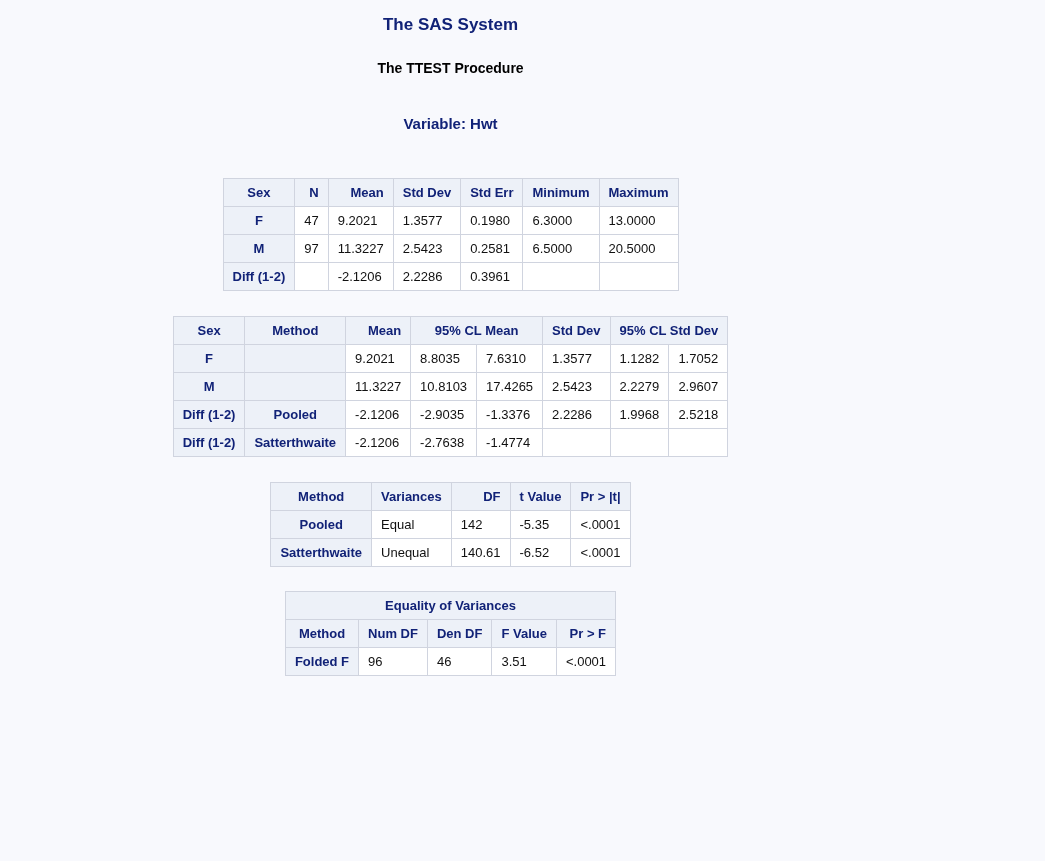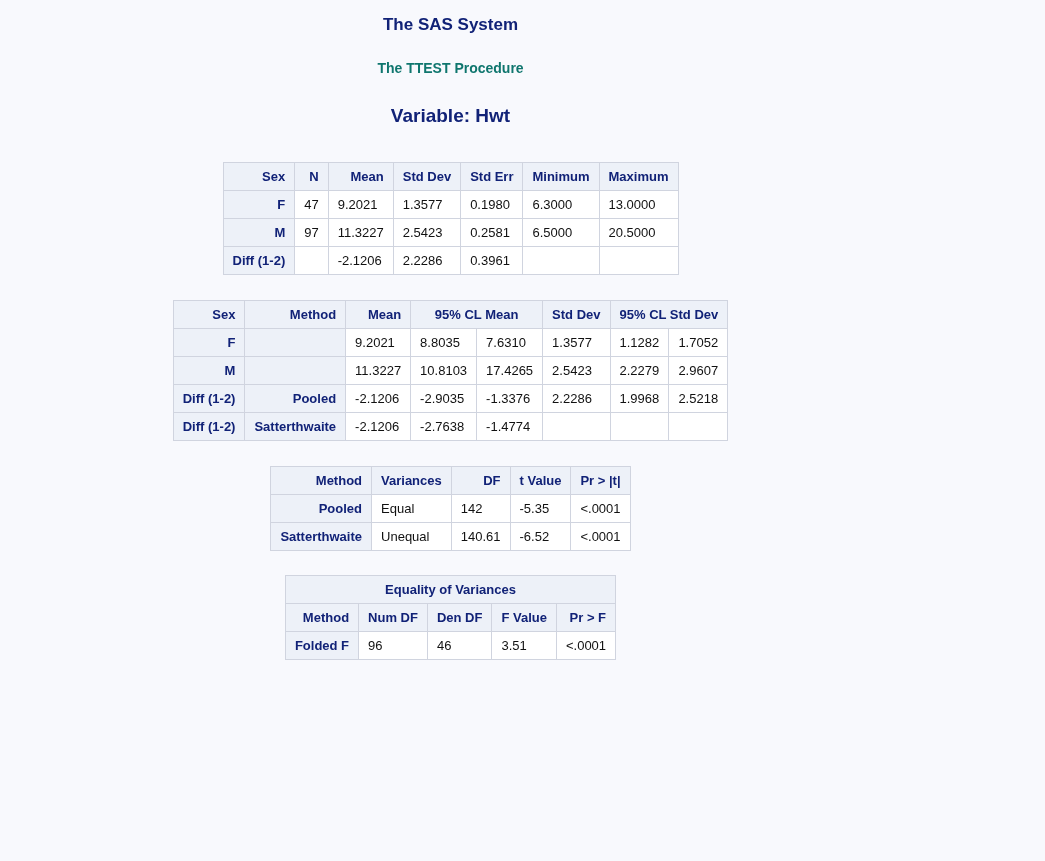--- a/index.html
+++ b/index.html
@@ -27,30 +27,30 @@
     font-size: 17px;
     font-weight: bold;
     color: #112277;
     margin: 0;
     padding: 4px 0 0 0;
     line-height: 22px;
   }
   .proc-title {
     font-size: 14px;
     font-weight: bold;
-    color: #0f766e;
+    color: #000000;
     margin: 0;
     padding: 23px 0 0 0;
     line-height: 18px;
   }
   .var-title {
-    font-size: 19px;
+    font-size: 15px;
     font-weight: bold;
     color: #112277;
-    margin: 8px;
+    margin: 16px;
     padding: 22px 0 0 0;
     line-height: 17px;
   }
 
   .tbl-wrap {
     display: flex;
     justify-content: center;
   }
   table.sas {
     border-collapse: collapse;
@@ -66,21 +66,21 @@
     line-height: 17px;
     white-space: nowrap;
   }
   table.sas th {
     background: #edf1f8;
     color: #112277;
     font-weight: bold;
     text-align: center;
   }
   table.sas th.rh {
-    text-align: right;
+    text-align: center;
   }
   table.sas th.num {
     text-align: right;
   }
   table.sas td {
     background: #ffffff;
     color: #111111;
     text-align: left;
   }
   table.sas td.txt {

